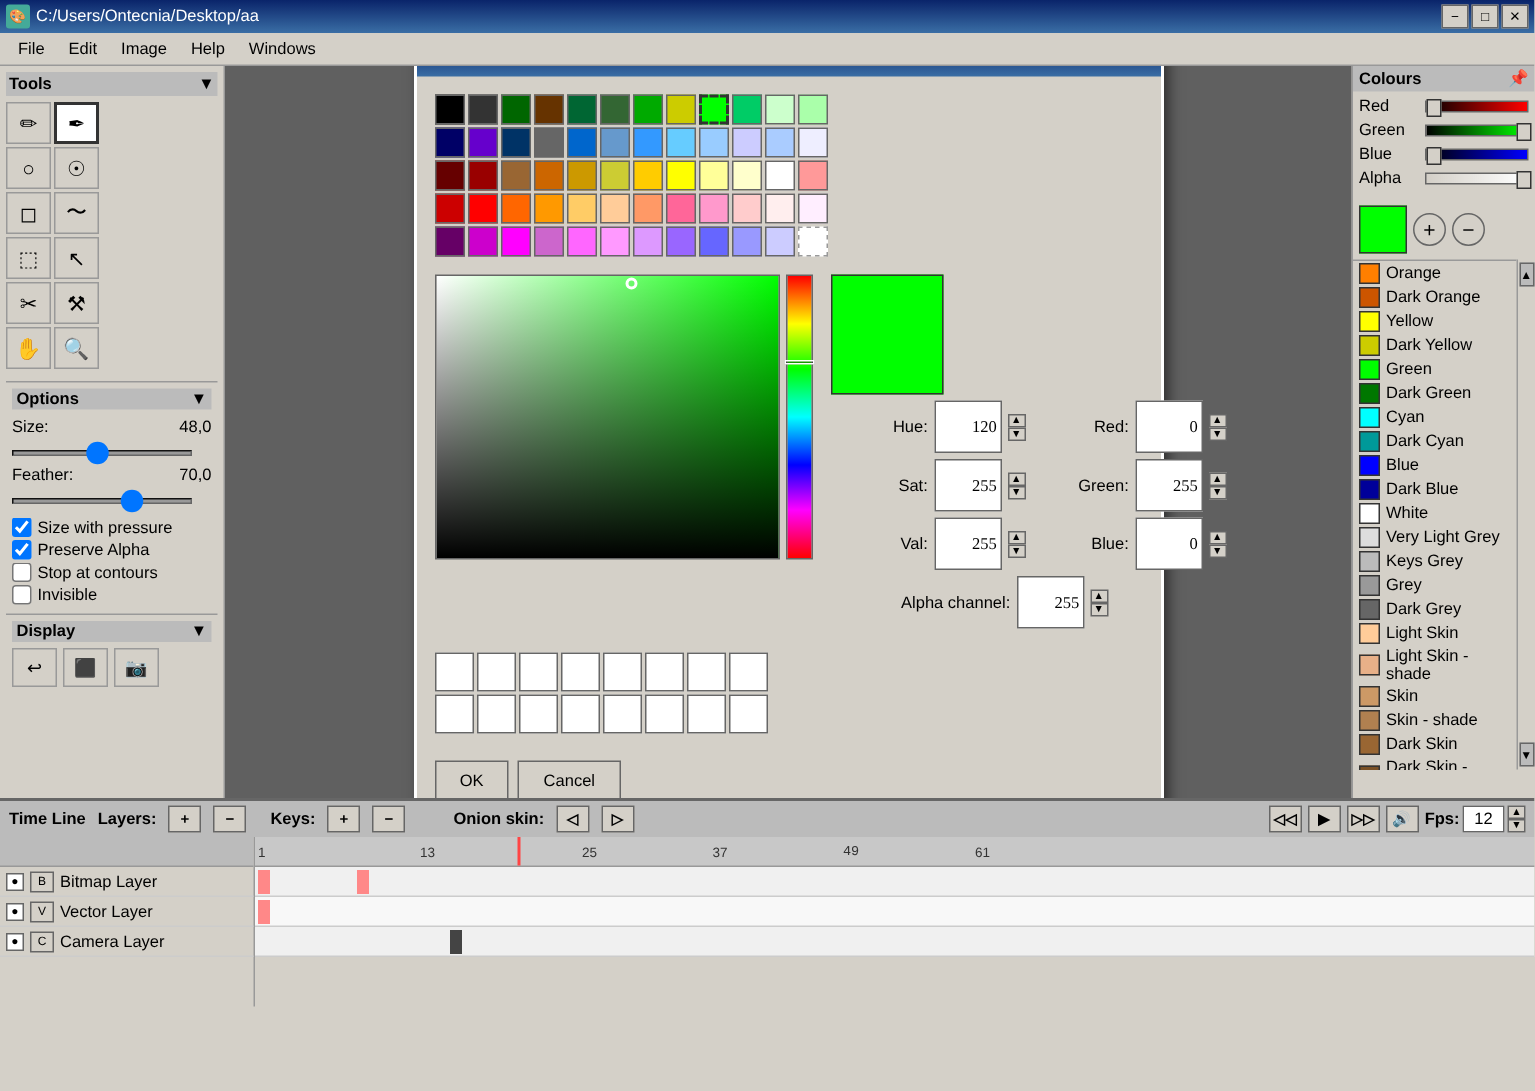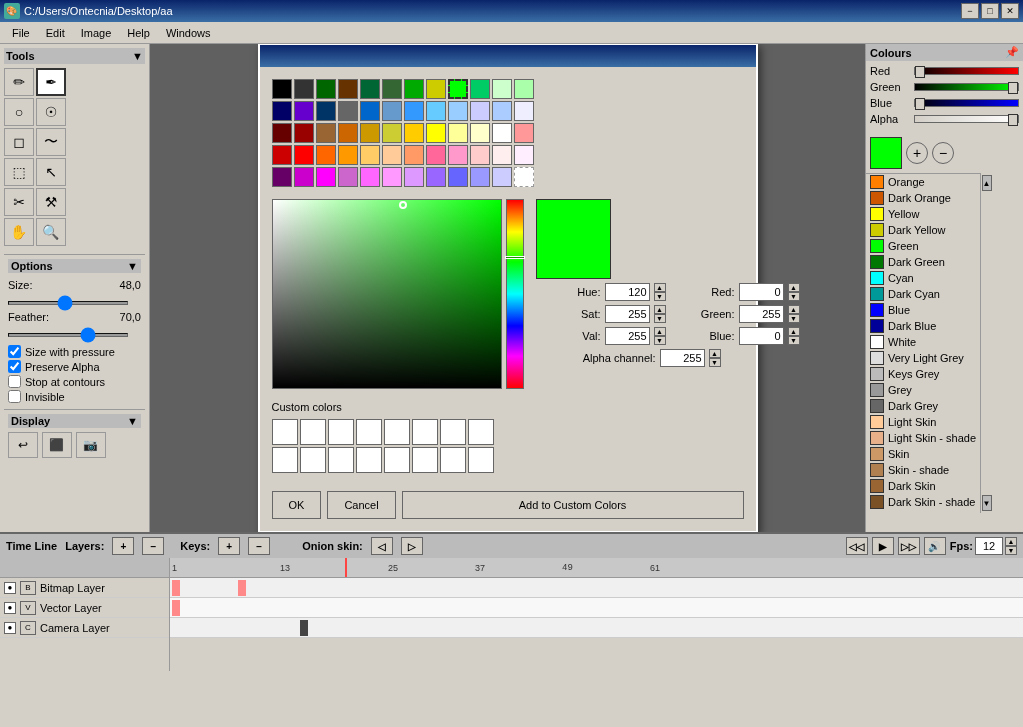--- a/index.html
+++ b/index.html
@@ -106,21 +106,21 @@
     
     .canvas-area {
       flex: 1;
       background: #8a8a8a;
       position: relative;
       overflow: hidden;
     }
 
     
     .right-panel {
-      width: 158px;
+      width: 122px;
       background: #d4d0c8;
       border-left: 1px solid #999;
     }
     .colours-header {
       background: #bbb;
       padding: 2px 4px;
       font-weight: bold;
       display: flex;
       justify-content: space-between;
       align-items: center;
@@ -207,21 +207,21 @@
       gap: 2px;
       margin-bottom: 12px;
     }
     .bc-swatch { width: 20px; height: 20px; border: 1px solid #666; cursor: pointer; }
     .bc-swatch.selected { border: 2px dashed #333; }
 
     .dialog-main-area { display: flex; gap: 12px; }
 
     .cv-row { display: flex; align-items: center; gap: 4px; margin-bottom: 4px; }
     .cv-label { width: 65px; font-size: 11px; text-align: right; }
-    .cv-input { width: 45px; height: 18px; border: 1px solid #666; background: white; font-size: 11px; text-align: right; padding: 0 2px; }
+    .cv-input { width: 45px; height: 35px; border: 1px solid #666; background: white; font-size: 11px; text-align: right; padding: 0 2px; font-family: Liberation Serif, serif; }
     .cv-spinner { display: flex; flex-direction: column; }
     .cv-spin-btn { width: 12px; height: 9px; background: #d4d0c8; border: 1px solid #666; font-size: 7px; display: flex; align-items: center; justify-content: center; cursor: pointer; line-height: 1; }
 
     .custom-colors-area { margin-top: 12px; }
     .custom-colors-label { font-size: 11px; margin-bottom: 6px; }
     .custom-colors-grid {
       display: grid;
       grid-template-columns: repeat(8, 26px);
       gap: 2px;
       margin-bottom: 6px;
@@ -493,21 +493,20 @@
                   <div class="cv-spinner">
                     <div class="cv-spin-btn">▲</div>
                     <div class="cv-spin-btn">▼</div>
                   </div>
                 </div>
               </div>
             </div>
           </div>
 
           <div class="custom-colors-area">
-            <div class="custom-colors-label">Custom colors</div>
             <div style="display:flex; gap:8px; align-items:flex-start;">
               <div>
                 <div class="custom-colors-grid">
                   <div class="cc-swatch"></div>
                   <div class="cc-swatch"></div>
                   <div class="cc-swatch"></div>
                   <div class="cc-swatch"></div>
                   <div class="cc-swatch"></div>
                   <div class="cc-swatch"></div>
                   <div class="cc-swatch"></div>
@@ -522,21 +521,20 @@
                   <div class="cc-swatch"></div>
                 </div>
               </div>
             </div>
           </div>
         </div>
 
         <div class="dialog-footer">
           <button class="dialog-btn">OK</button>
           <button class="dialog-btn">Cancel</button>
-          <button class="dialog-btn add-custom-btn">Add to Custom Colors</button>
         </div>
       </div>
     </div>
   </div>
 
   <div class="right-panel">
     <div class="colours-header">
       <span>Colours</span>
       <span>📌</span>
     </div>

